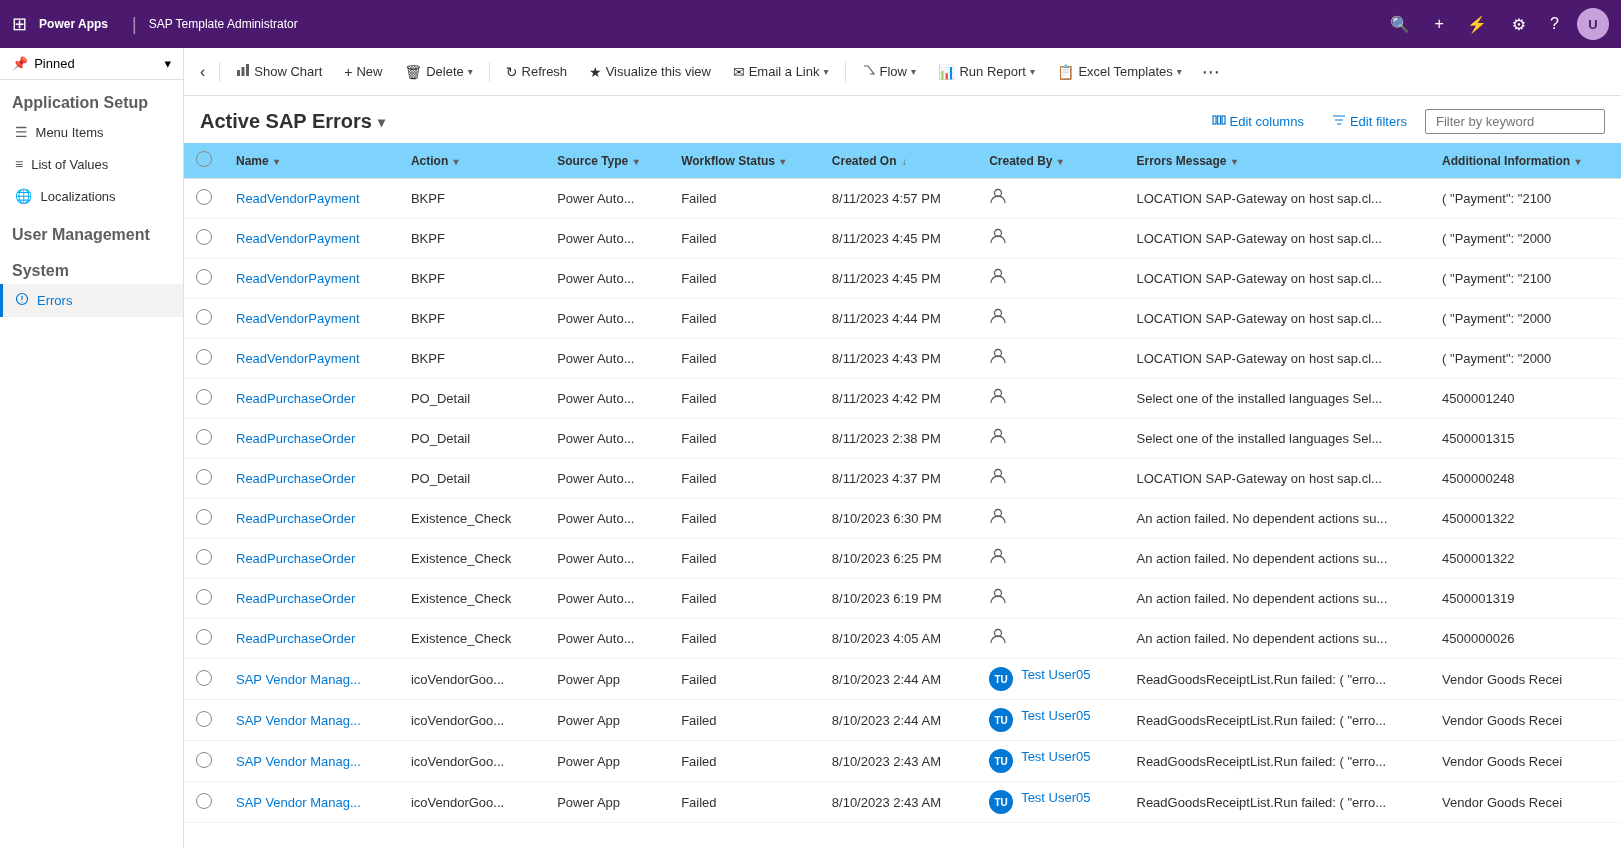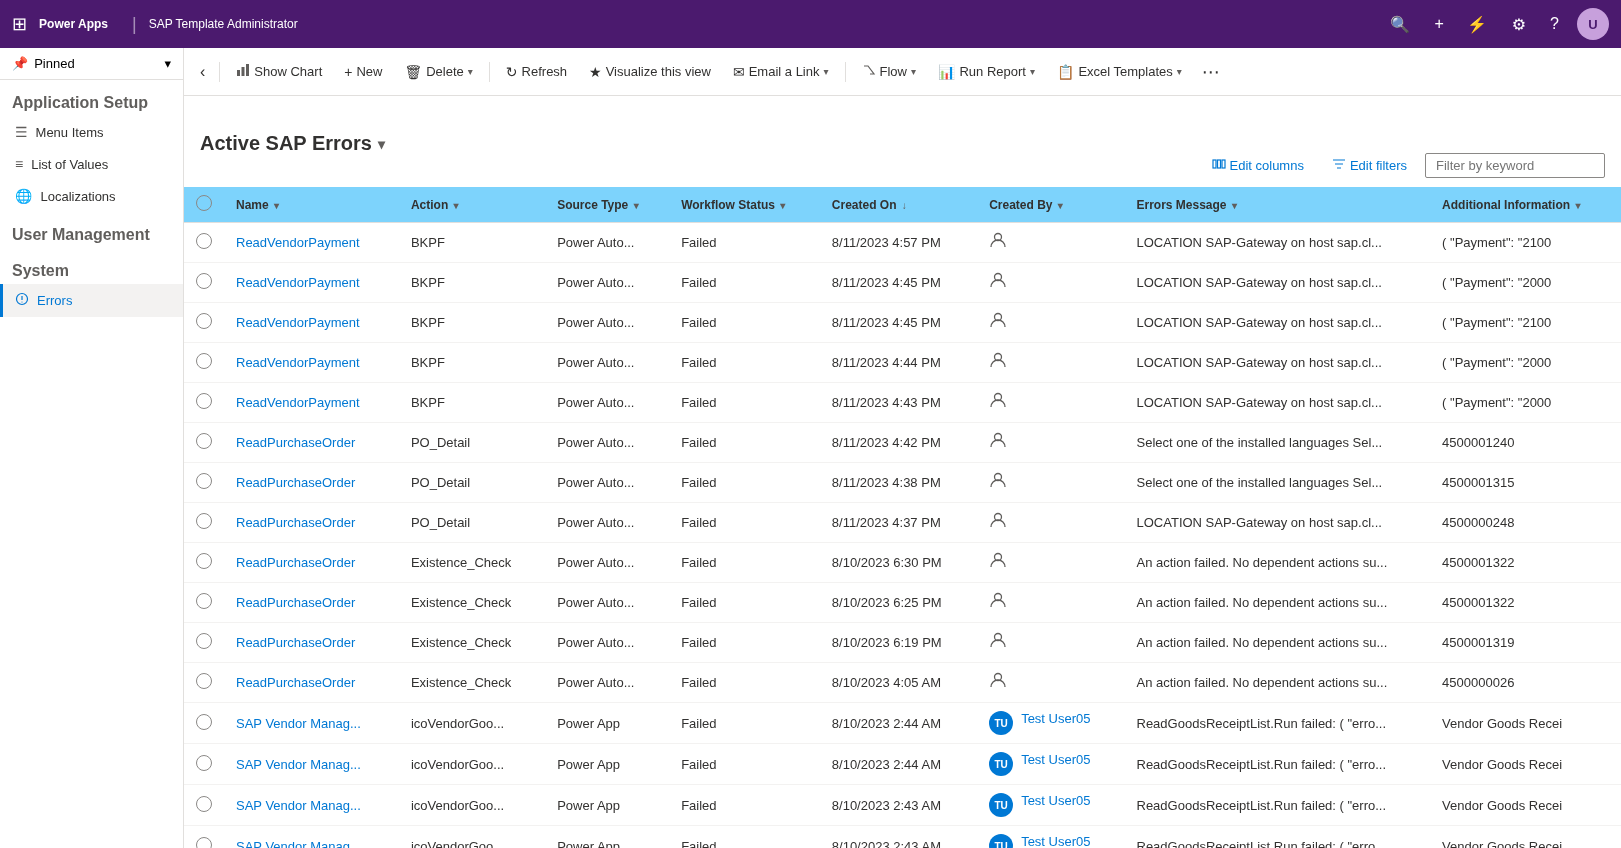--- a/index.html
+++ b/index.html
@@ -135,21 +135,20 @@
       color: #323130;
       display: flex;
       align-items: center;
       gap: 6px;
     }
     .view-title-arrow { font-size: 14px; color: #605e5c; }
     .view-header-actions {
       display: flex;
       align-items: center;
       gap: 8px;
-      margin-top: 44px;
     }
     .view-header-btn {
       display: flex;
       align-items: center;
       gap: 4px;
       padding: 5px 10px;
       border: none;
       background: none;
       cursor: pointer;
       font-size: 13px;
@@ -554,21 +553,21 @@
             <tr>
     <td class="checkbox-cell">
       <span class="checkbox-circle"></span>
     </td>
     <td>
       <a class="td-link">ReadPurchaseOrder</a>
     </td>
     <td>PO_Detail</td>
     <td>Power Auto...</td>
     <td>Failed</td>
-    <td>8/11/2023 4:38 PM</td>
+    <td>8/11/2023 2:38 PM</td>
     <td>
       <span class="user-icon">
              <svg width="18" height="18" viewBox="0 0 18 18" fill="none">
                <circle cx="9" cy="6" r="3.5" stroke="#605e5c" stroke-width="1.3"></circle>
                <path d="M2 16c0-3.866 3.134-7 7-7s7 3.134 7 7" stroke="#605e5c" stroke-width="1.3" fill="none"></path>
              </svg>
            </span>
     </td>
     <td style="max-width:260px;overflow:hidden;text-overflow:ellipsis;">Select one of the installed languages  Sel...</td>
     <td>4500001315</td>

